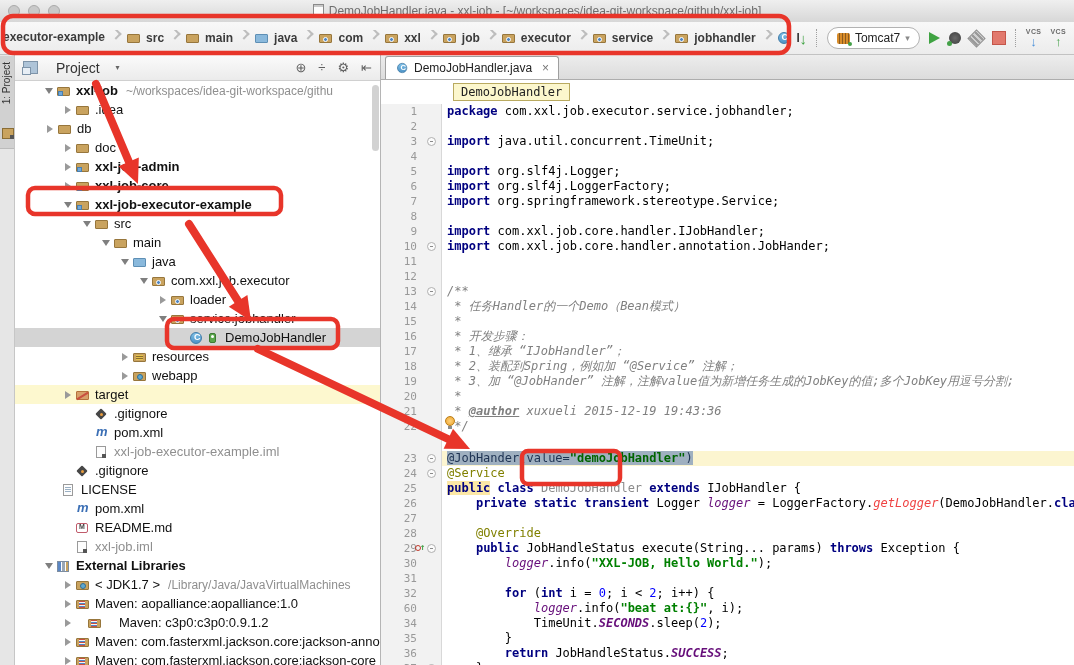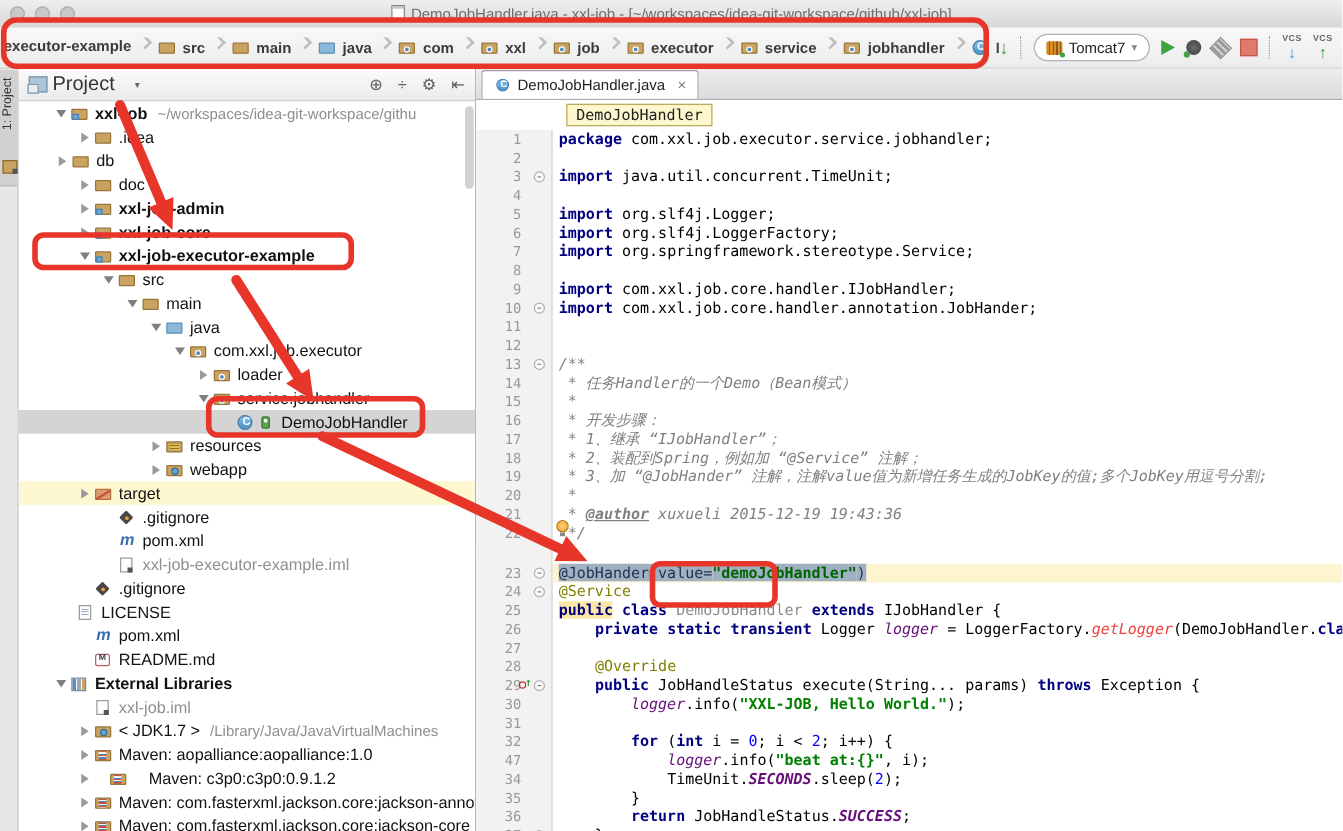--- a/index.html
+++ b/index.html
@@ -52,21 +52,21 @@
   .stripe-ico::after{content:"";position:absolute;right:-1px;bottom:-1px;width:4px;height:4px;background:#555;}
 
   
   .panel{position:absolute;left:15px;top:55px;width:366px;bottom:0;background:#fff;
     border-right:1px solid #b5b5b5;overflow:hidden;box-sizing:border-box;}
   .phead{position:absolute;top:0;left:0;right:0;height:26px;
     background:linear-gradient(#fbfbfb,#ebebeb);border-bottom:1px solid #d0d0d0;
     display:flex;align-items:center;padding:0 8px;box-sizing:border-box;}
   .proj-ico{width:13px;height:11px;background:#aec4d8;border:1px solid #7e94a9;position:relative;}
   .proj-ico::after{content:"";position:absolute;left:-2px;bottom:-2px;width:7px;height:6px;background:#e7eef5;border:1px solid #7e94a9;}
-  .phead .ptitle{font-size:16px;color:#333;margin-left:4px;}
+  .phead .ptitle{font-size:14px;color:#333;margin-left:18px;}
   .phead .pcaret{font-size:8px;color:#666;margin-left:16px;}
   .phead-btns{margin-left:auto;display:flex;align-items:center;gap:12px;color:#5f5f5f;font-size:13px;}
   .phead-btns .g{cursor:default;}
   .tree{position:absolute;top:26px;left:0;right:0;bottom:0;overflow:hidden;}
   .trow{height:19px;display:flex;align-items:center;font-size:13px;color:#111;white-space:nowrap;box-sizing:border-box;}
   .trow.sel{background:#d4d4d4;}
   .trow.hl{background:#fdf8cf;}
   .arr{width:14px;flex:0 0 14px;display:flex;justify-content:center;align-items:center;}
   .tri-e{width:0;height:0;border-left:4px solid transparent;border-right:4px solid transparent;border-top:6px solid #7f7f7f;}
   .tri-c{width:0;height:0;border-top:4px solid transparent;border-bottom:4px solid transparent;border-left:6px solid #9a9a9a;}
@@ -414,31 +414,31 @@
       <div class="trow" style="padding-left: 46px;">
         <span class="arr"></span>
         <span class="ti ti-maven"></span>
         <span class="lbl">pom.xml</span>
       </div>
       <div class="trow" style="padding-left: 46px;">
         <span class="arr"></span>
         <span class="ti ti-md"></span>
         <span class="lbl">README.md</span>
       </div>
+      <div class="trow" style="padding-left: 46px;">
+        <span class="arr"></span>
+        <span class="ti ti-iml"></span>
+        <span class="lbl greyt">xxl-job.iml</span>
+      </div>
       <div class="trow" style="padding-left: 27px;">
         <span class="arr">
           <span class="tri-e"></span>
         </span>
         <span class="ti ti-lib"></span>
         <span class="lbl b">External Libraries</span>
-      </div>
-      <div class="trow" style="padding-left: 46px;">
-        <span class="arr"></span>
-        <span class="ti ti-iml"></span>
-        <span class="lbl greyt">xxl-job.iml</span>
       </div>
       <div class="trow" style="padding-left: 46px;">
         <span class="arr">
           <span class="tri-c"></span>
         </span>
         <span class="ti ti-jdk"></span>
         <span class="lbl">&lt; JDK1.7 &gt;</span>
         <span class="sub">/Library/Java/JavaVirtualMachines</span>
       </div>
       <div class="trow" style="padding-left: 46px;">
@@ -607,21 +607,21 @@
         </div>
         <div class="cl">
           <span class="ln">31</span>
           <pre></pre>
         </div>
         <div class="cl">
           <span class="ln">32</span>
           <pre><span class="s-pl">        </span><span class="s-kw">for</span><span class="s-pl"> (</span><span class="s-kw">int</span><span class="s-pl"> i = </span><span class="s-num">0</span><span class="s-pl">; i &lt; </span><span class="s-num">2</span><span class="s-pl">; i++) {</span></pre>
         </div>
         <div class="cl">
-          <span class="ln">47</span>
+          <span class="ln">60</span>
           <pre><span class="s-pl">            </span><span class="s-fld">logger</span><span class="s-pl">.info(</span><span class="s-str">"beat at:{}"</span><span class="s-pl">, i);</span></pre>
         </div>
         <div class="cl">
           <span class="ln">34</span>
           <pre><span class="s-pl">            </span><span class="s-pl">TimeUnit.</span><span class="s-sfld">SECONDS</span><span class="s-pl">.sleep(</span><span class="s-num">2</span><span class="s-pl">);</span></pre>
         </div>
         <div class="cl">
           <span class="ln">35</span>
           <pre><span class="s-pl">        }</span></pre>
         </div>

